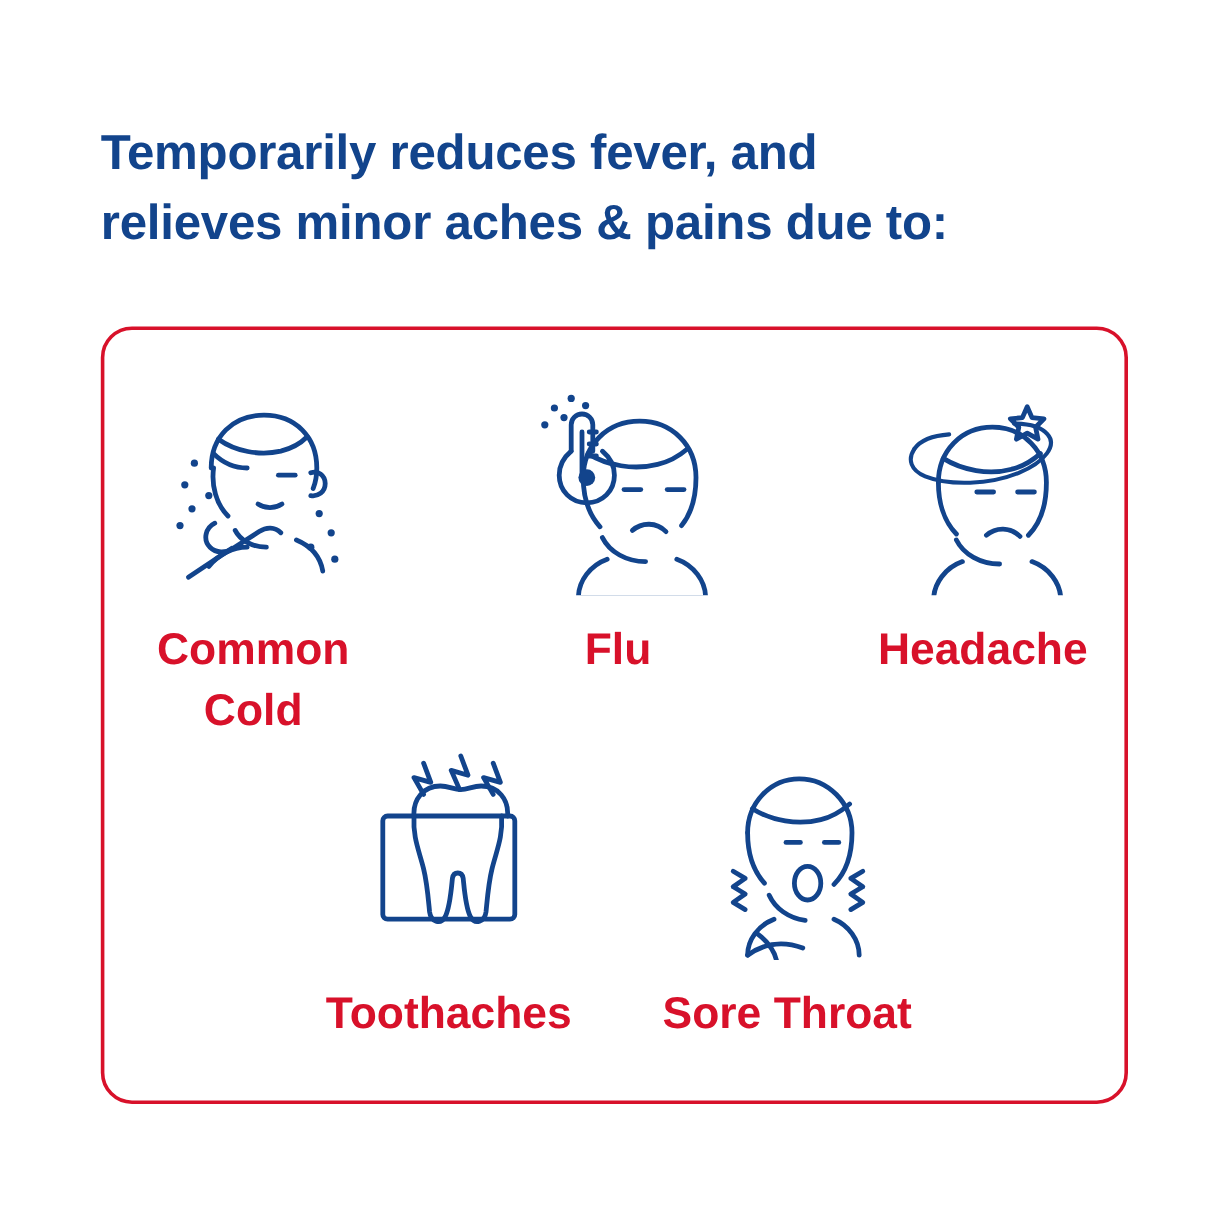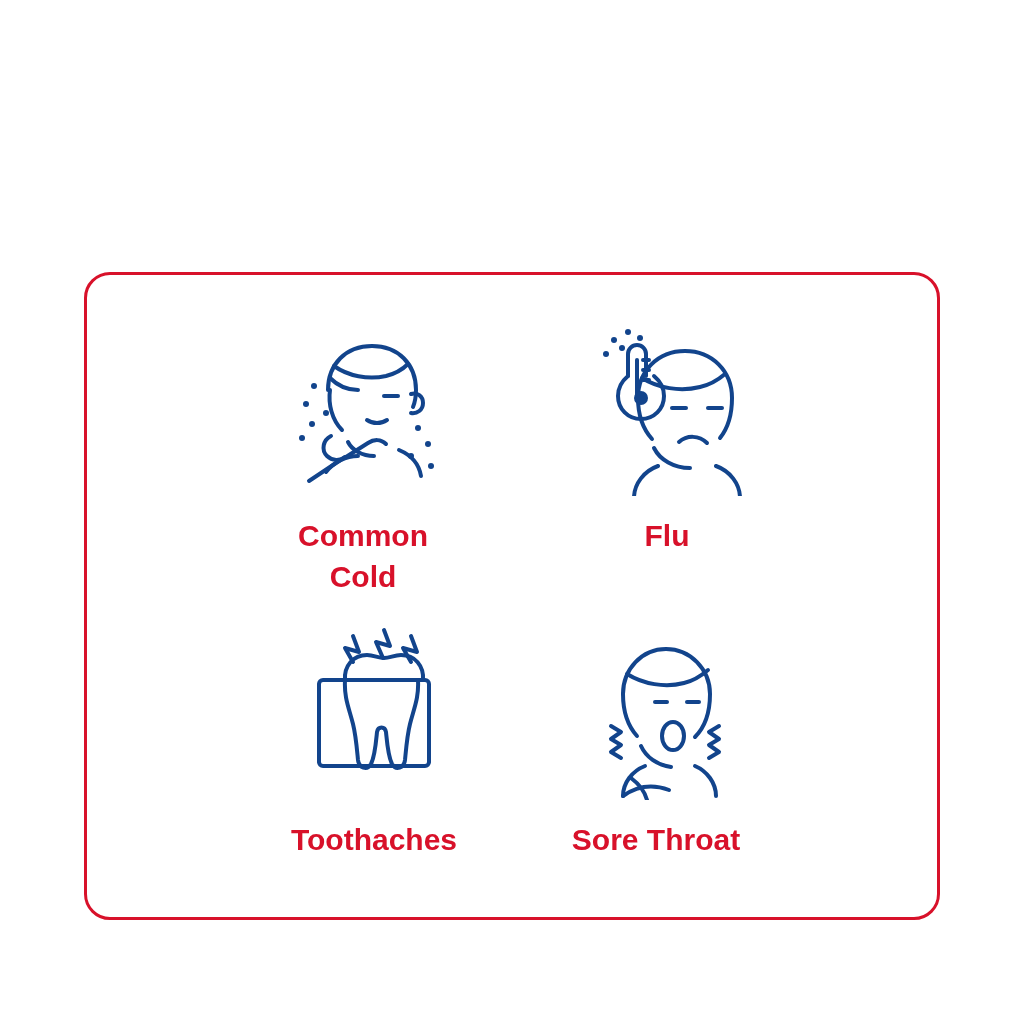--- a/index.html
+++ b/index.html
@@ -67,21 +67,21 @@
   }
   .icon-wrap {
     height: 190px;
     display: flex;
     align-items: center;
     justify-content: center;
   }
   .item-label {
     margin-top: 14px;
     color: #d8112a;
-    font-size: 30px;
+    font-size: 37px;
     font-weight: bold;
     line-height: 1.38;
     text-align: center;
     white-space: pre-line;
   }
   svg {
     display: block;
   }
   .ln {
     fill: none;
@@ -99,20 +99,22 @@
   }
   .dot {
     fill: #12448c;
   }
 </style>
 </head>
 <body>
 
 <div class="page">
 
+  <div class="headline">Temporarily reduces fever, and
+relieves minor aches &amp; pains due to:</div>
 
   <div class="card">
 
     <div class="row row-1">
 
       <div class="item">
         <div class="icon-wrap">
           <svg width="190" height="180" viewBox="0 0 190 180" aria-hidden="true">
             <path class="ln" d="M60 74c0-26 18-44 44-44s44 18 44 44c0 6-1 12-3 17"></path>
             <path class="ln" d="M62 74c-2 14 2 30 12 40"></path>
@@ -160,20 +162,38 @@
             <circle class="dot" cx="42" cy="24" r="3"></circle>
             <circle class="dot" cx="56" cy="16" r="3"></circle>
             <circle class="dot" cx="68" cy="22" r="3"></circle>
             <circle class="dot" cx="34" cy="38" r="3"></circle>
             <circle class="dot" cx="50" cy="32" r="3"></circle>
           </svg>
         </div>
         <div class="item-label">Flu</div>
       </div>
 
+      <div class="item">
+        <div class="icon-wrap">
+          <svg width="190" height="180" viewBox="0 0 190 180" aria-hidden="true">
+            <path class="ln" d="M58 86c0-26 19-46 45-46s45 20 45 46c0 18-5 34-15 44"></path>
+            <path class="ln" d="M58 86c0 17 5 33 15 43"></path>
+            <path class="ln" d="M62 66c16 10 38 14 57 9 9-2 17-7 24-13"></path>
+            <path class="ln" d="M90 94h14"></path>
+            <path class="ln" d="M124 94h14"></path>
+            <path class="ln" d="M98 130c8-7 20-7 28 1"></path>
+            <path class="ln" d="M73 134c6 12 20 20 36 20"></path>
+            <path class="ln" d="M78 152c-14 5-24 18-24 32h106c0-14-10-27-24-32"></path>
+            <path class="ln-thin" d="M38 58c-6 9-3 18 9 23 20 8 54 7 78-3 22-9 32-23 24-32-5-6-16-9-28-9"></path>
+            <path class="ln-thin" d="M38 58c5-7 16-11 29-12"></path>
+            <path class="ln" d="M132 23l4 9 10 1-7 7 2 10-9-5-9 5 2-10-7-7 10-1z"></path>
+          </svg>
+        </div>
+        <div class="item-label">Headache</div>
+      </div>
 
     </div>
 
     <div class="row row-2">
 
       <div class="item">
         <div class="icon-wrap">
           <svg width="190" height="180" viewBox="0 0 190 180" aria-hidden="true">
             <rect class="ln" x="40" y="60" width="110" height="86" rx="4"></rect>
             <path class="ln" d="M66 60c-1-14 8-25 22-25 7 0 11 3 17 3s10-3 17-3c14 0 23 11 22 25"></path>

